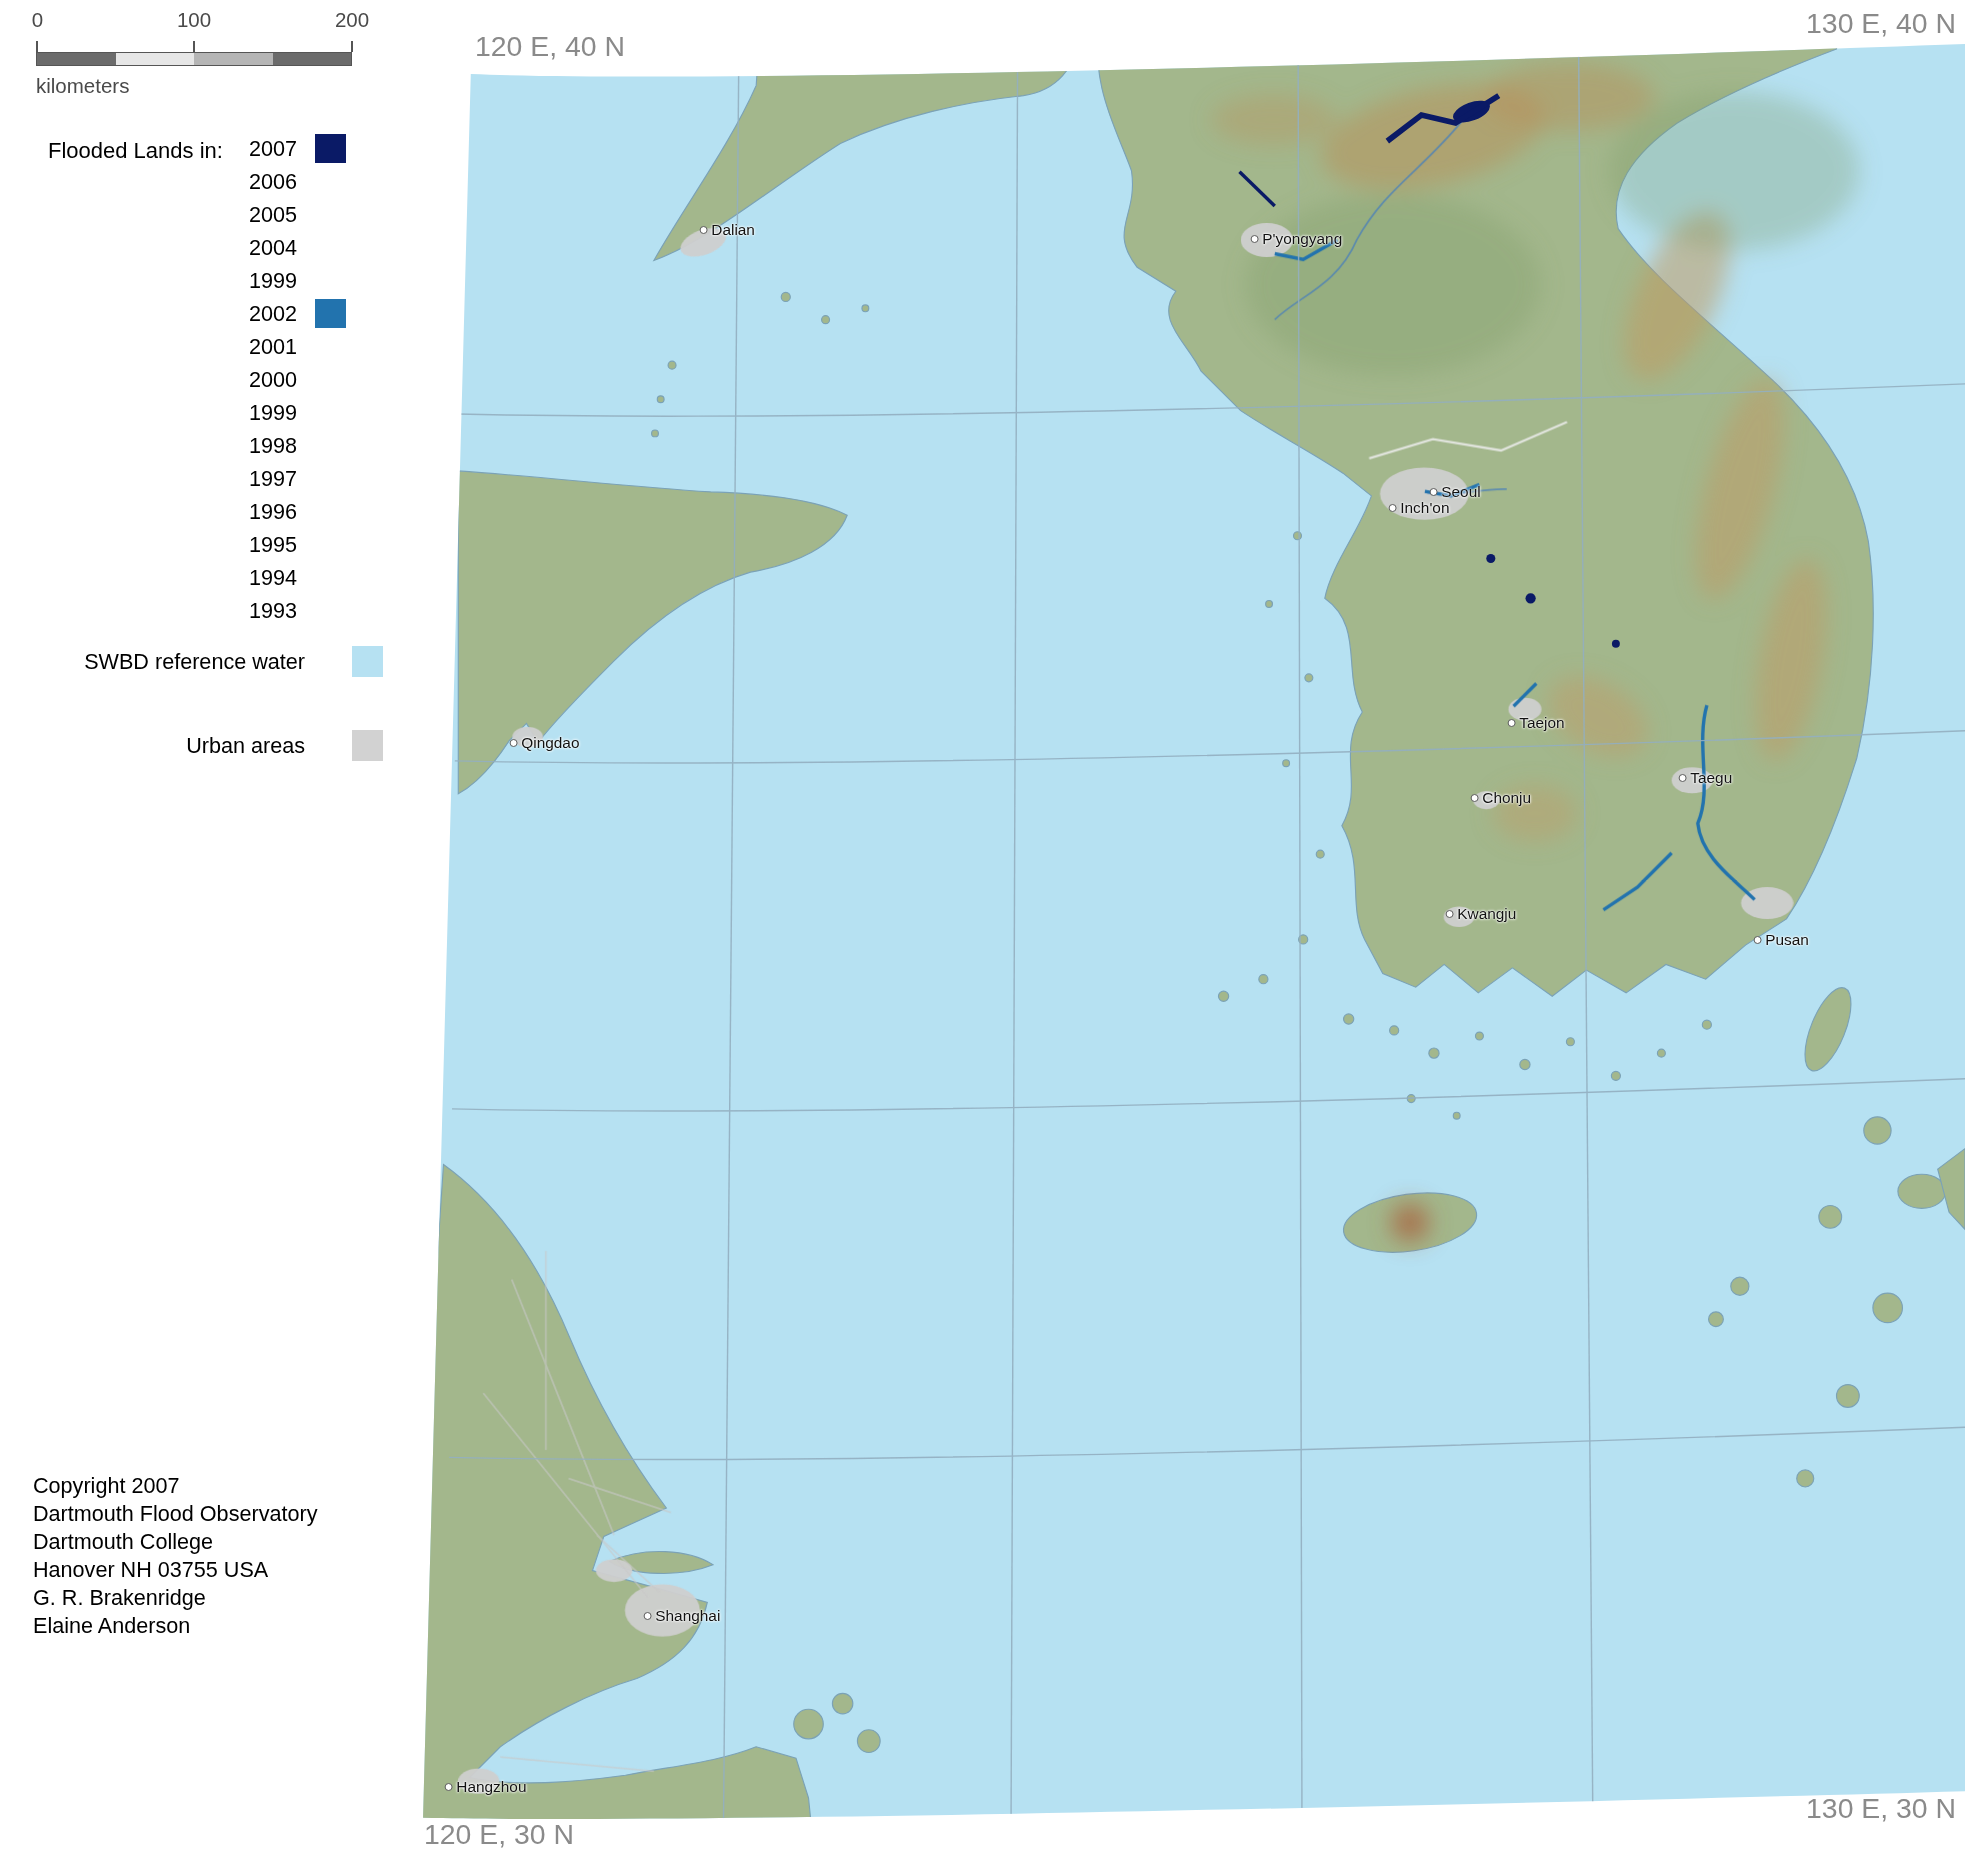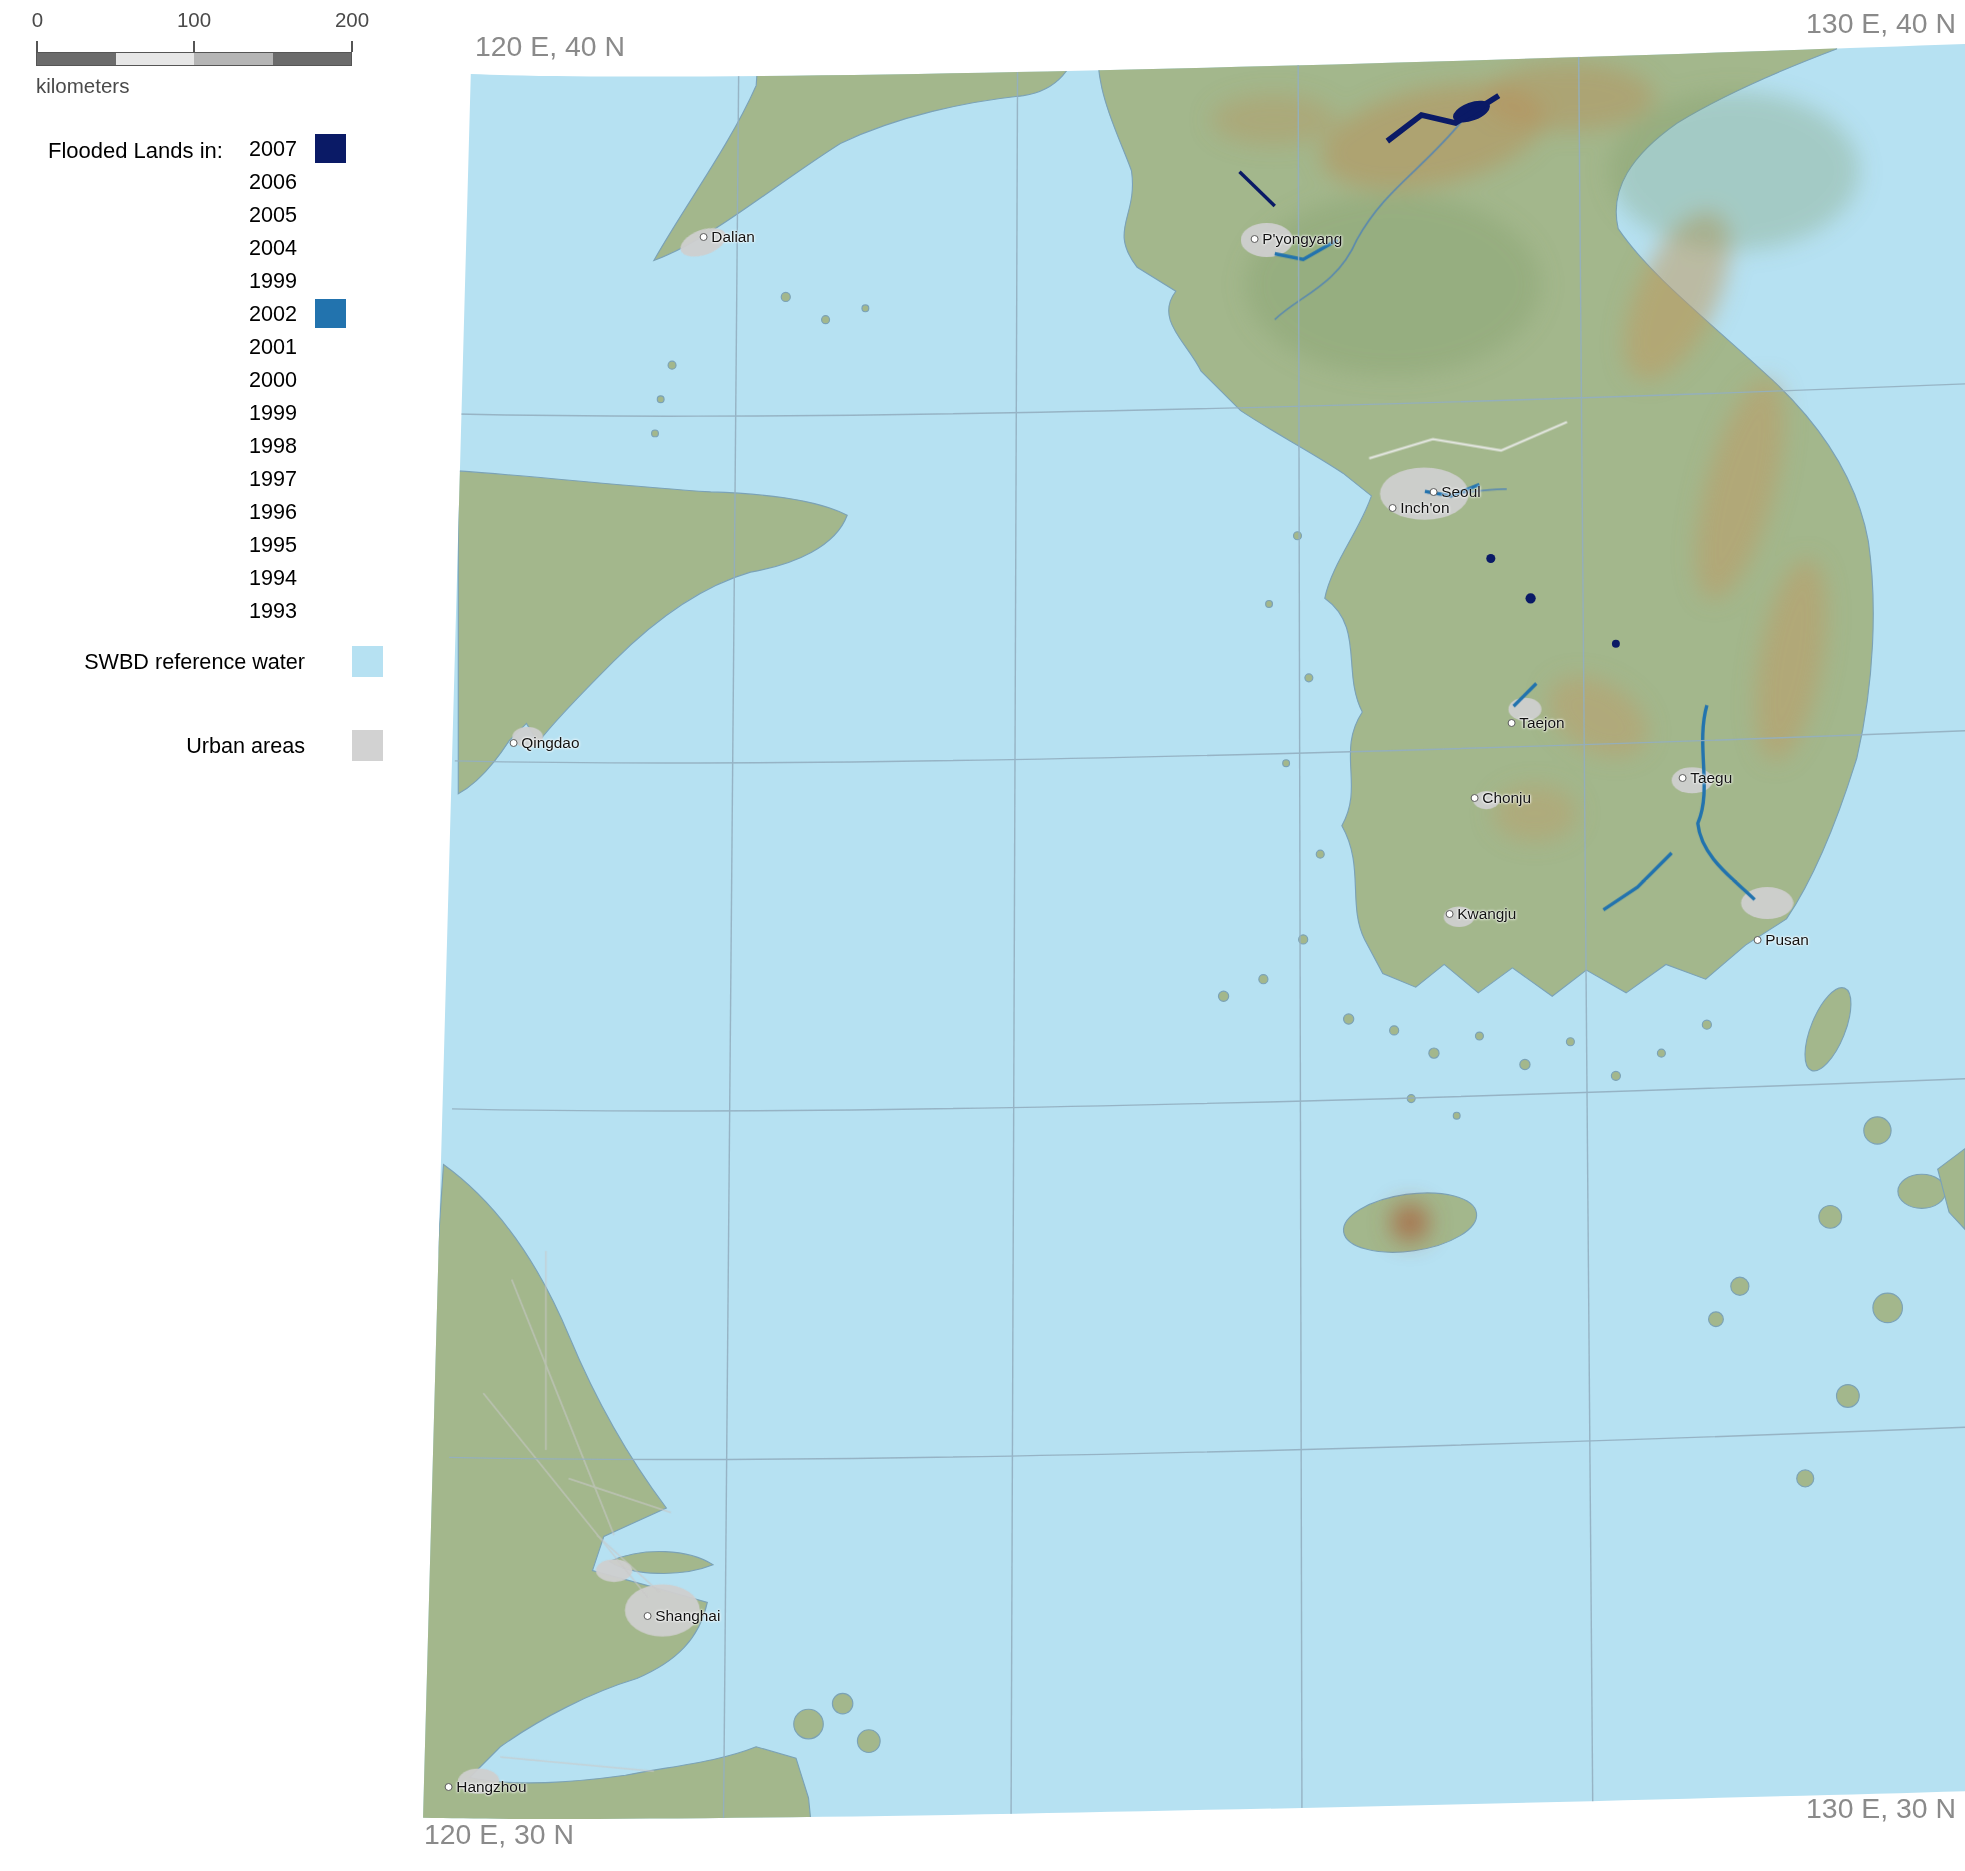--- a/index.html
+++ b/index.html
@@ -204,21 +204,21 @@
         <path d="M2283,30 L2290,3262"></path>
         <path d="M2776,30 L2802,3262"></path>
         <path d="M805,728 C1500,744 2700,705 3456,675"></path>
         <path d="M800,1338 C1500,1354 2700,1315 3456,1285"></path>
         <path d="M795,1950 C1500,1966 2700,1927 3456,1897"></path>
         <path d="M790,2563 C1500,2579 2700,2540 3456,2510"></path>
       </g>
     </g>
   </svg>
 
-  <div class="city" style="left:703px;top:237px">
+  <div class="city" style="left:703px;top:230px">
       <span class="dot"></span>
       <span class="name">Dalian</span>
     </div>
   <div class="city" style="left:1254px;top:239px">
       <span class="dot"></span>
       <span class="name">P'yongyang</span>
     </div>
   <div class="city" style="left:1433px;top:492px">
       <span class="dot"></span>
       <span class="name">Seoul</span>
@@ -347,15 +347,23 @@
 
   <div class="lg-misc" style="top:646px">
     <span class="lbl">SWBD reference water</span>
     <span class="sw" style="background-color: rgb(182, 225, 242);"></span>
   </div>
   <div class="lg-misc" style="top:730px">
     <span class="lbl">Urban areas</span>
     <span class="sw" style="background-color: rgb(210, 210, 210);"></span>
   </div>
 
+  <div class="credits">
+    <div>Copyright 2007</div>
+    <div>Dartmouth Flood Observatory</div>
+    <div>Dartmouth College</div>
+    <div>Hanover NH 03755 USA</div>
+    <div>G. R. Brakenridge</div>
+    <div>Elaine Anderson</div>
+  </div>
 
 </div>
 
 
 </body></html>

